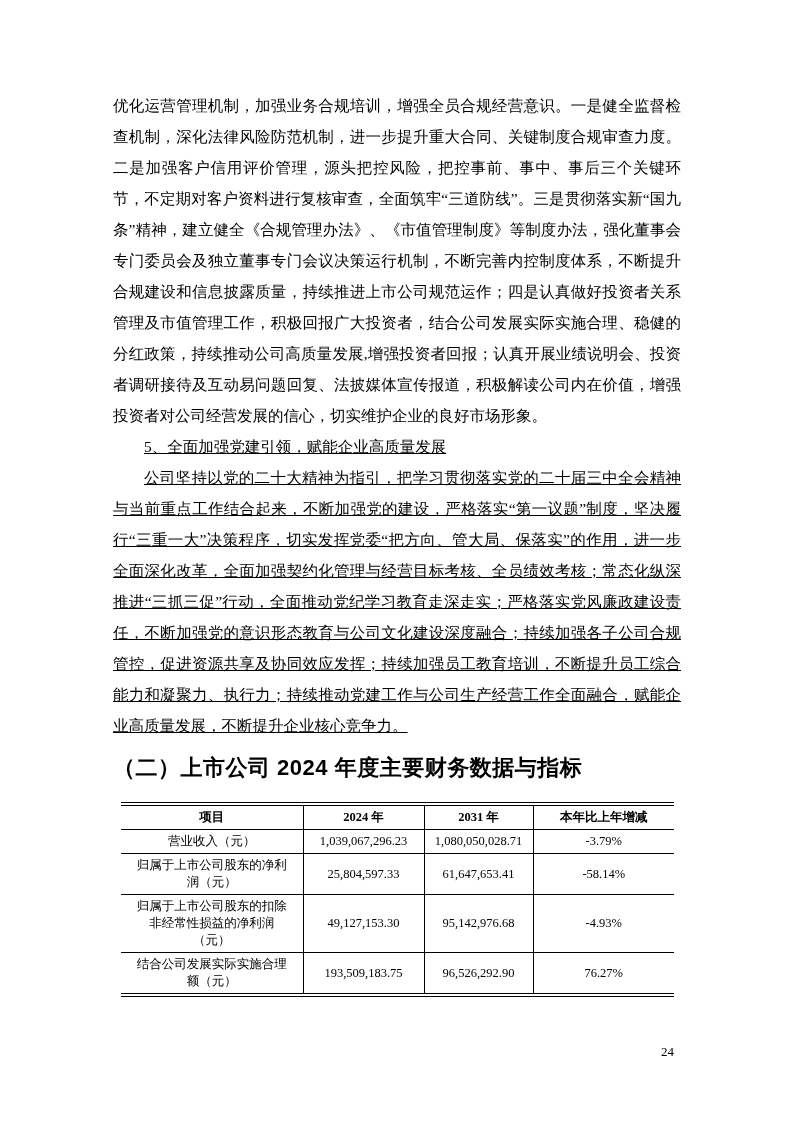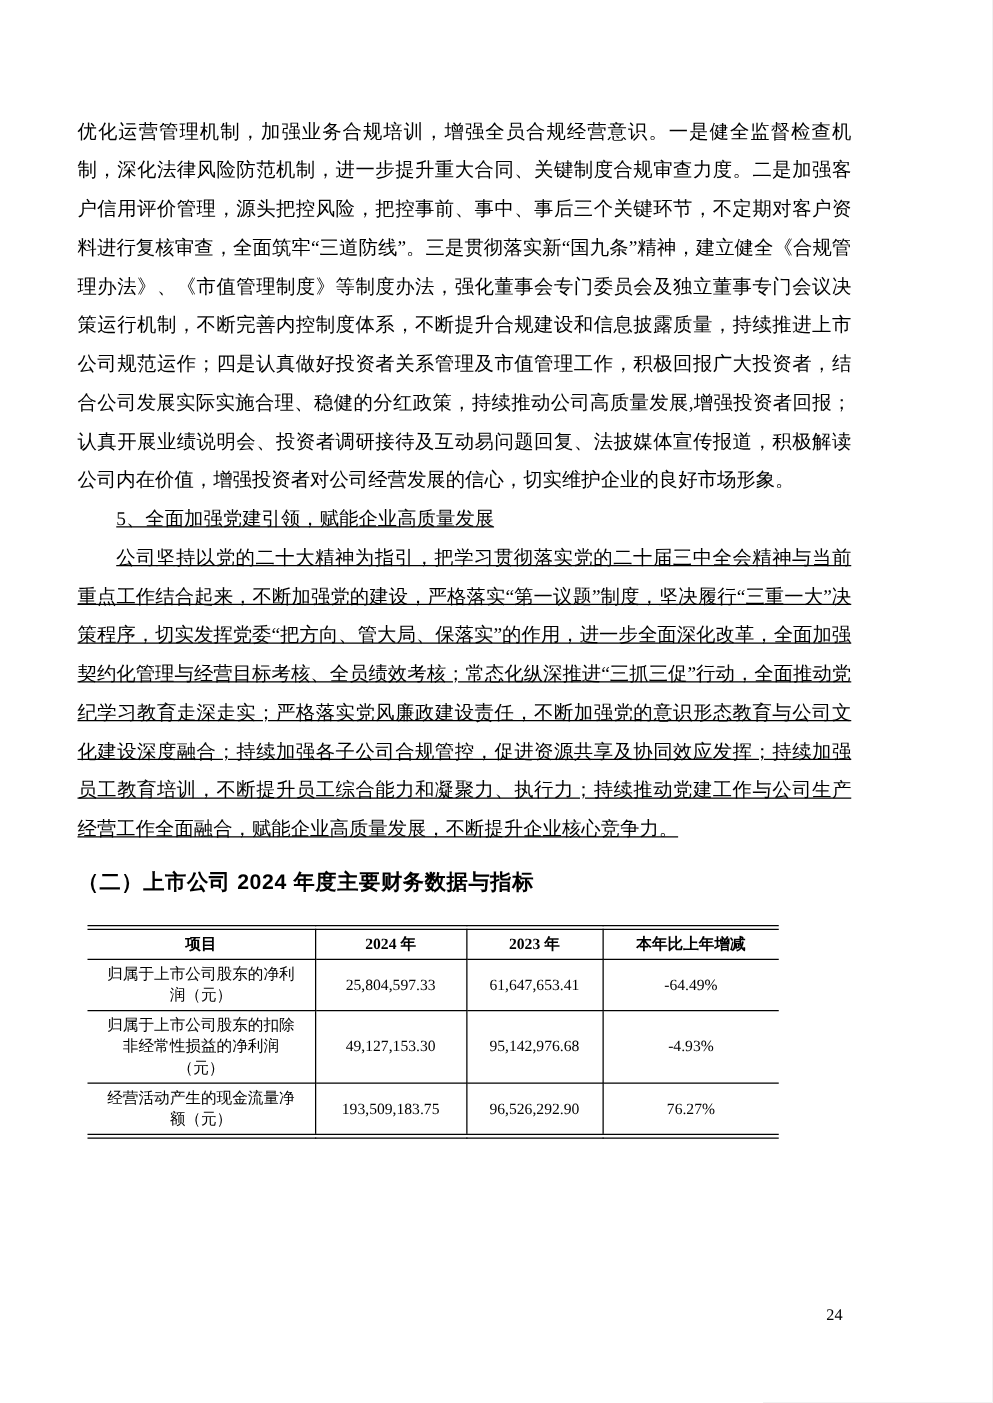--- a/index.html
+++ b/index.html
@@ -5,36 +5,36 @@
   html, body { margin: 0; padding: 0; background: #e8e8e8; }
   .page {
     position: relative;
     width: 794px;
     height: 1122px;
     margin: 0 auto;
     background: #ffffff;
     color: #000000;
     font-family: "Liberation Serif", "DejaVu Serif", serif;
     box-sizing: border-box;
-    padding: 90px 113px 0 62px;
+    padding: 90px 113px 0 113px;
     overflow: hidden;
   }
   .para {
     margin: 0;
     font-size: 15.5px;
     line-height: 31px;
     text-align: justify;
     text-justify: inter-ideograph;
     word-break: break-all;
   }
   .para.indent { text-indent: 2em; text-decoration: underline; }
   .section-heading {
     margin: 15px 0 22px 0;
     font-family: "Liberation Sans", "DejaVu Sans", sans-serif;
-    font-size: 17px;
+    font-size: 22px;
     font-weight: 700;
     line-height: 24px;
     letter-spacing: 0.5px;
   }
   table.fin {
     border-collapse: collapse;
     table-layout: fixed;
     width: 553px;
     margin-left: 8px;
     border-top: 4px double #000;
@@ -83,42 +83,48 @@
     <colgroup>
       <col class="col-item">
       <col class="col-y2024">
       <col class="col-y2023">
       <col class="col-delta">
     </colgroup>
     <thead>
       <tr>
         <th>项目</th>
         <th>2024 年</th>
-        <th>2023 年</th>
+        <th>2031 年</th>
         <th>本年比上年增减</th>
       </tr>
     </thead>
     <tbody>
       <tr>
+        <td class="metric">营业收入（元）</td>
+        <td>1,039,067,296.23</td>
+        <td>1,080,050,028.71</td>
+        <td>-3.79%</td>
+      </tr>
+      <tr>
         <td class="metric">归属于上市公司股东的净利
 润（元）</td>
         <td>25,804,597.33</td>
         <td>61,647,653.41</td>
-        <td>-64.49%</td>
+        <td>-58.14%</td>
       </tr>
       <tr>
         <td class="metric">归属于上市公司股东的扣除
 非经常性损益的净利润
 （元）</td>
         <td>49,127,153.30</td>
         <td>95,142,976.68</td>
         <td>-4.93%</td>
       </tr>
       <tr>
-        <td class="metric">经营活动产生的现金流量净
+        <td class="metric">结合公司发展实际实施合理
 额（元）</td>
         <td>193,509,183.75</td>
         <td>96,526,292.90</td>
         <td>76.27%</td>
       </tr>
     </tbody>
   </table>
 
   <div class="page-number">24</div>
 

